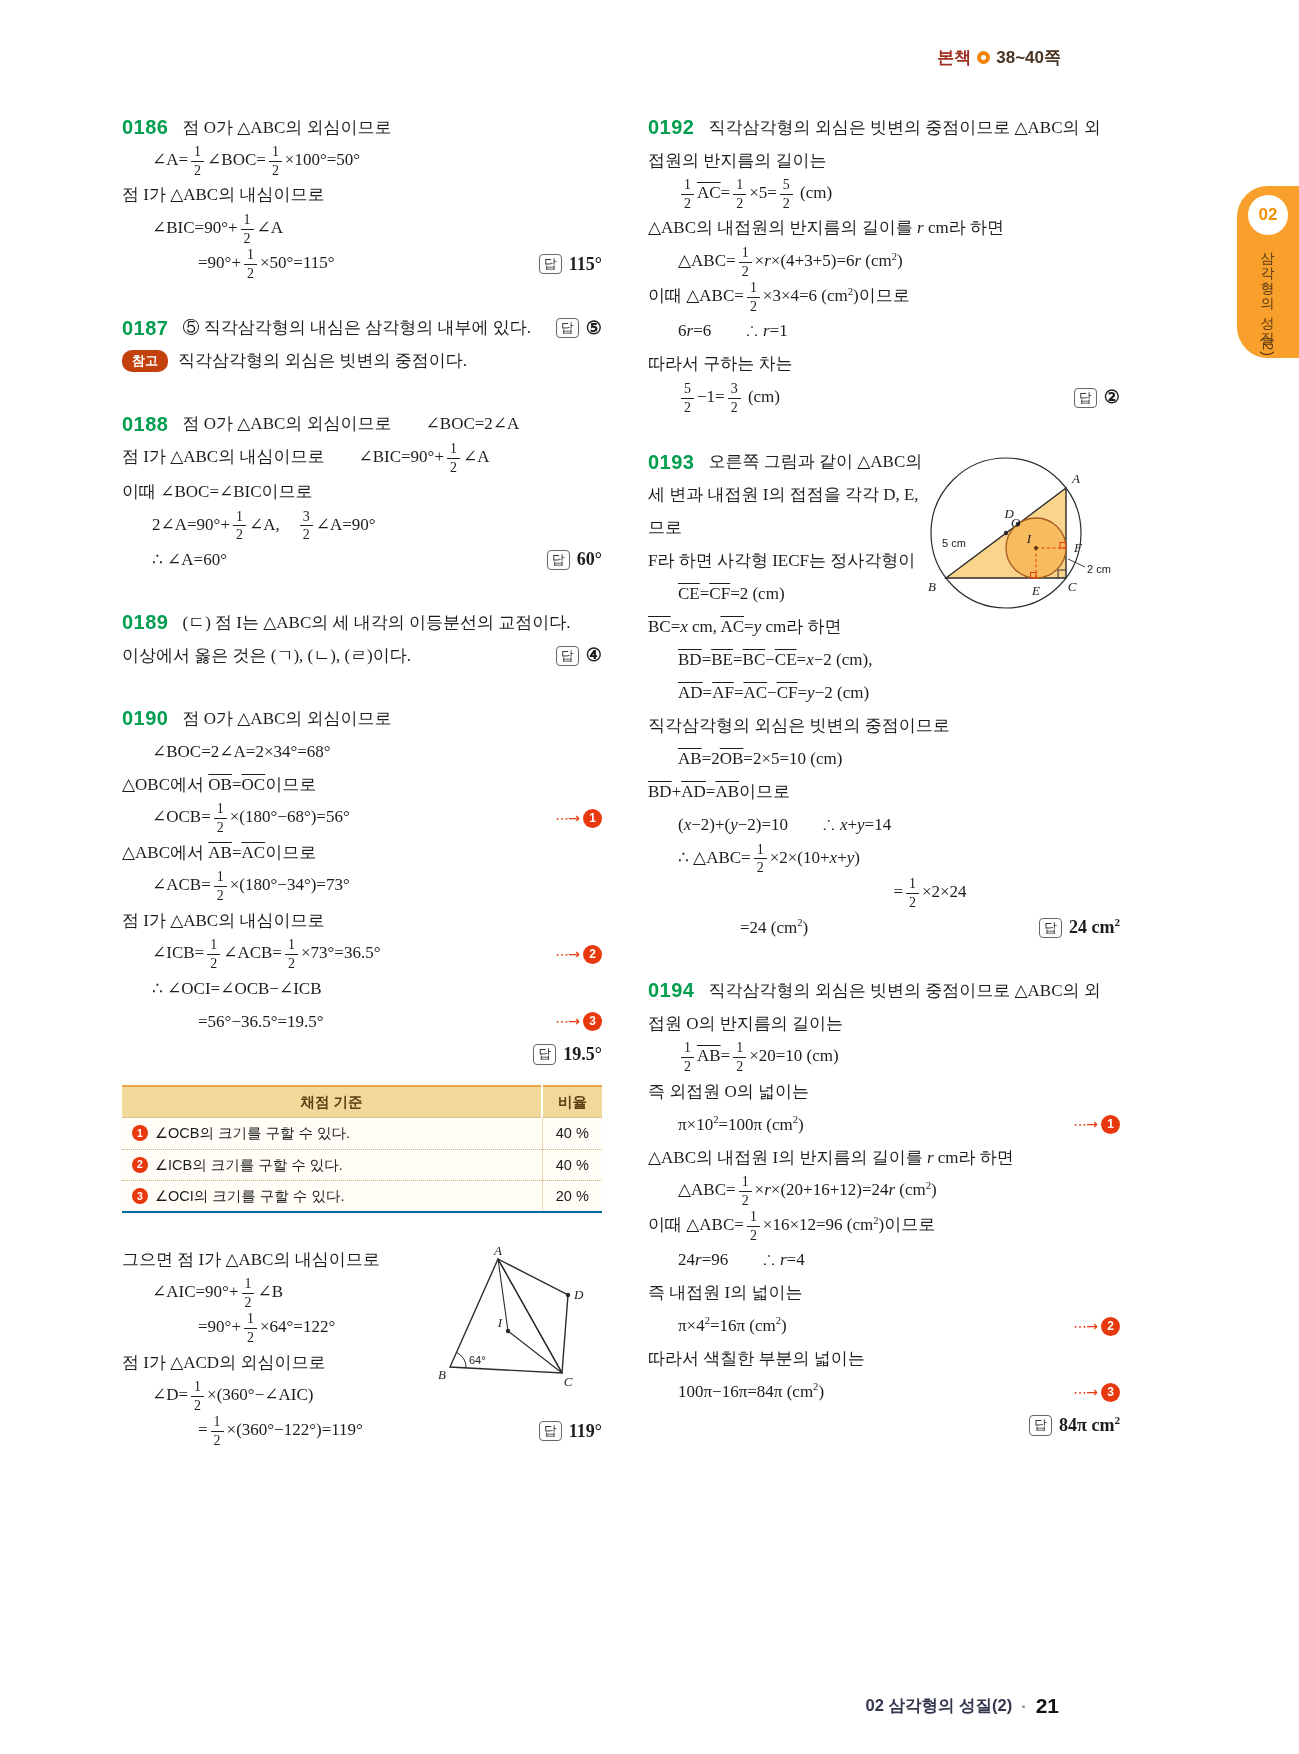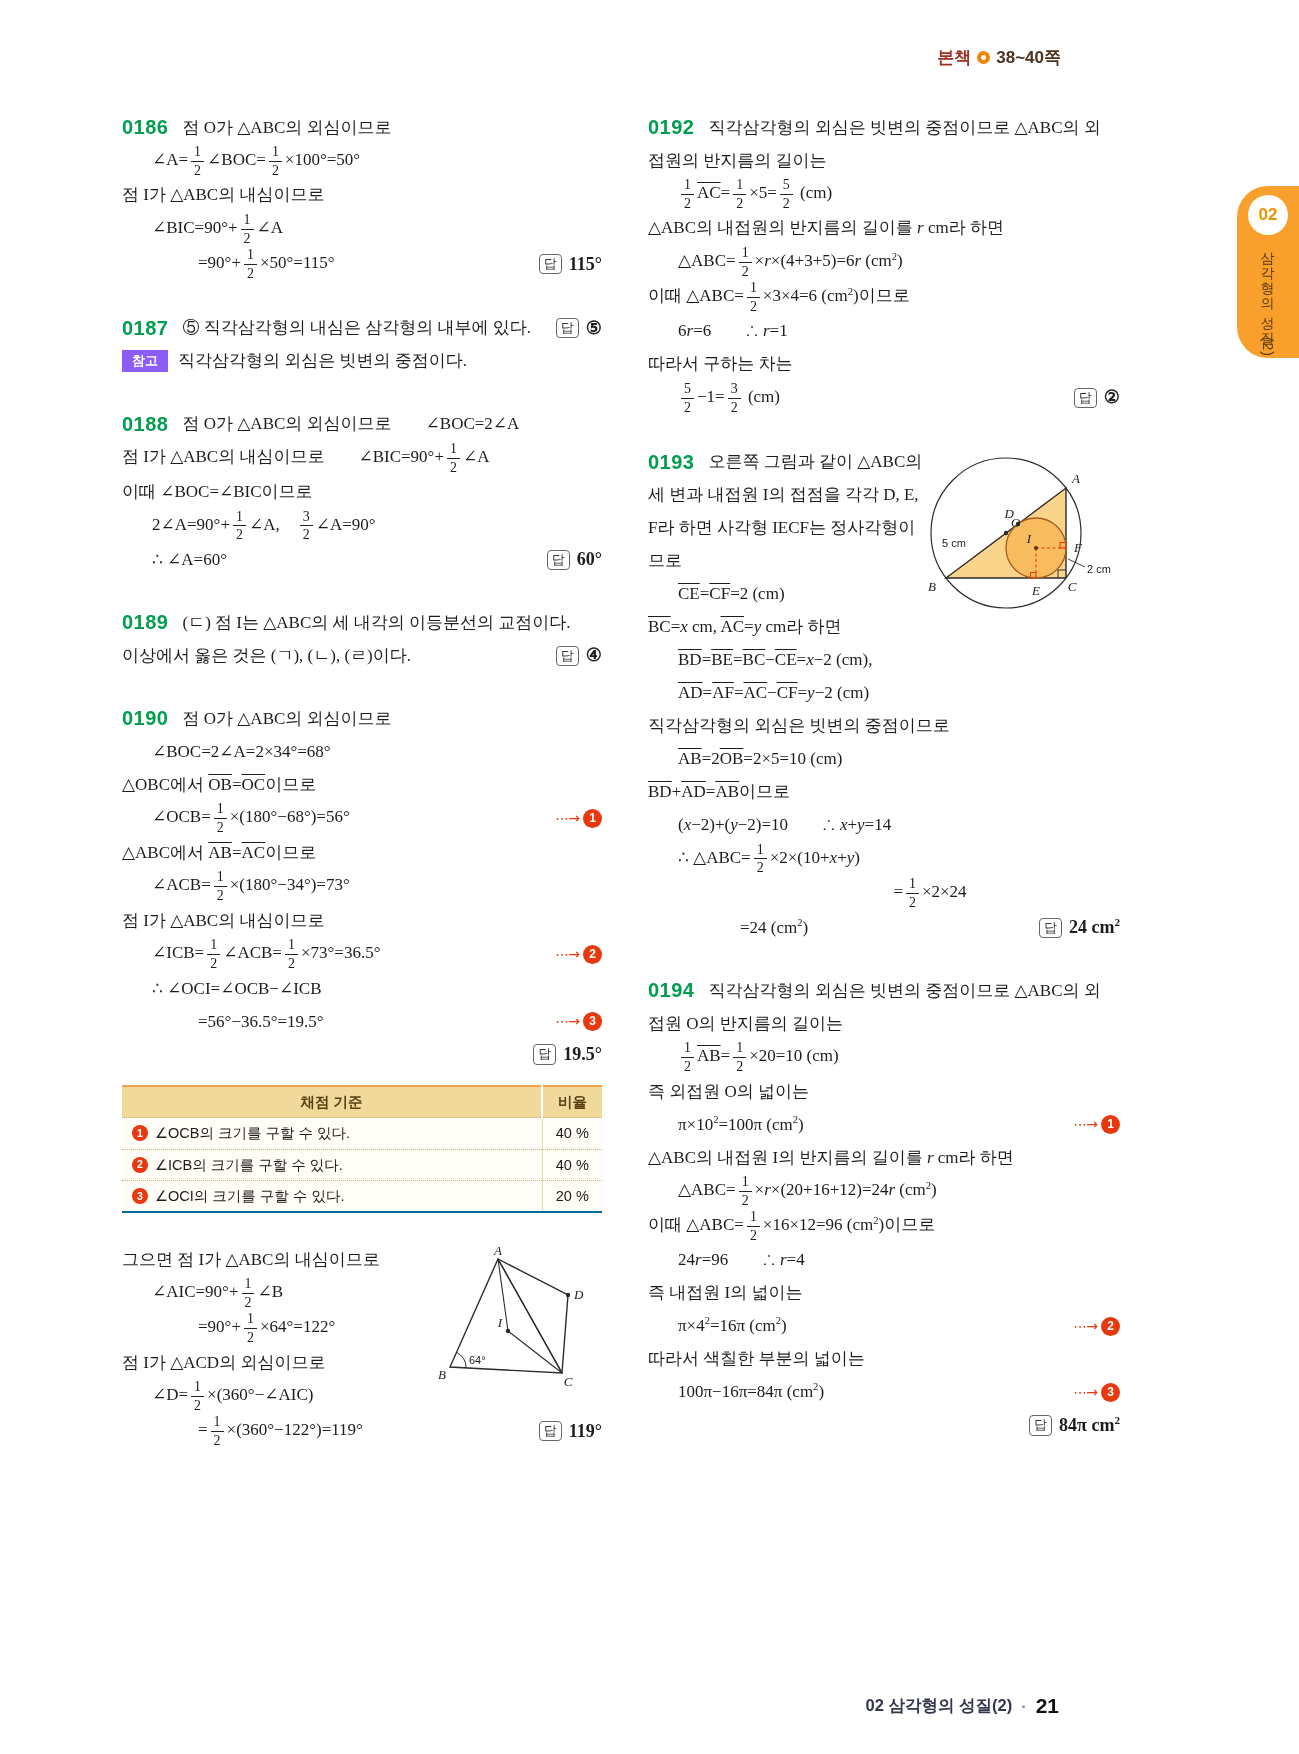--- a/index.html
+++ b/index.html
@@ -42,21 +42,21 @@
   .mcirc.sm{width:16px;height:16px;font-size:10.5px;margin-right:7px;}
 
   
   .frac{display:inline-flex;flex-direction:column;align-items:center;vertical-align:middle;margin:0 3px;line-height:1;font-size:0.82em;}
   .frac .fn{padding:0 3px 2px;}
   .frac .fd{border-top:1.2px solid #222;padding:2px 3px 0;}
   .ov{text-decoration:overline;}
   sup{font-size:0.62em;vertical-align:super;line-height:0;}
 
   
-  .refbadge{background:#8b5cf6;color:#fff;font-family:"Liberation Sans",sans-serif;font-size:13px;font-weight:bold;border-radius:0;padding:2px 10px;margin-right:10px;flex:0 0 auto;}
+  .refbadge{background:#c2410c;color:#fff;font-family:"Liberation Sans",sans-serif;font-size:13px;font-weight:bold;border-radius:10px;padding:2px 10px;margin-right:10px;flex:0 0 auto;}
 
   
   .grade{width:100%;border-collapse:collapse;margin:14px 0 4px;font-family:"Liberation Sans",sans-serif;font-size:14.5px;border-top:2.5px solid #f0a14b;border-bottom:2px solid #0369a1;}
   .grade th{background:#f1d99c;color:#5a4010;padding:5px 8px;font-size:14.5px;}
   .grade th.ratio,.grade td.ratio{width:60px;text-align:center;border-left:2px solid #fff;}
   .grade td{padding:5px 10px;border-top:1px dotted #c9b27a;background:#fffdf6;}
   .grade td.ratio{border-left:1px solid #e8d9ae;}
   .grade tbody td:first-child{display:flex;align-items:center;border-top:none;}
   .grade tbody tr{border-top:1px dotted #c9b27a;}
 
@@ -376,24 +376,24 @@
     </div>
     <div class="problem">
       <div class="line">
         <span class="pnum">0193</span>
         <span class="ltext">오른쪽 그림과 같이 △ABC의</span>
       </div>
       <div class="line">
         <span class="ltext">세 변과 내접원 I의 접점을 각각 D, E,</span>
       </div>
       <div class="line">
+        <span class="ltext">므로</span>
+      </div>
+      <div class="line">
         <span class="ltext">F라 하면 사각형 IECF는 정사각형이</span>
-      </div>
-      <div class="line">
-        <span class="ltext">므로</span>
       </div>
       <div class="line ind1">
         <span class="ltext"><span class="ov">CE</span>=<span class="ov">CF</span>=2 (cm)</span>
       </div>
       <div class="line">
         <span class="ltext"><span class="ov">BC</span>=<i>x</i> cm, <span class="ov">AC</span>=<i>y</i> cm라 하면</span>
       </div>
       <div class="line ind1">
         <span class="ltext"><span class="ov">BD</span>=<span class="ov">BE</span>=<span class="ov">BC</span>−<span class="ov">CE</span>=<i>x</i>−2 (cm),</span>
       </div>

